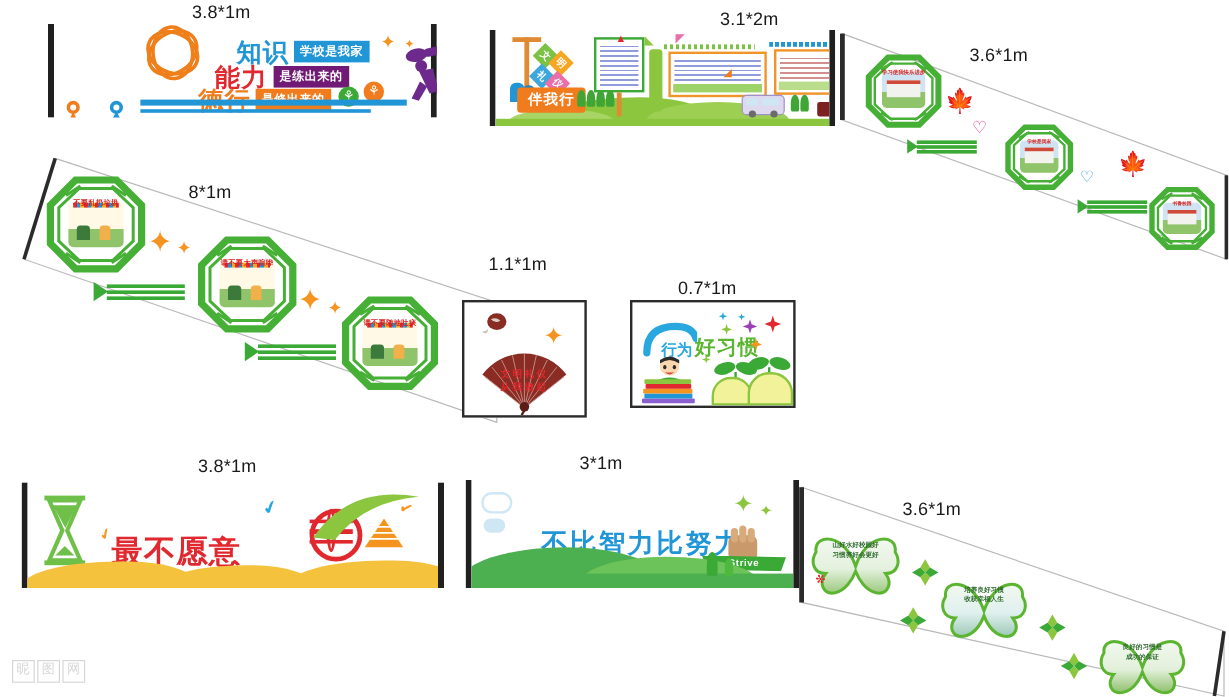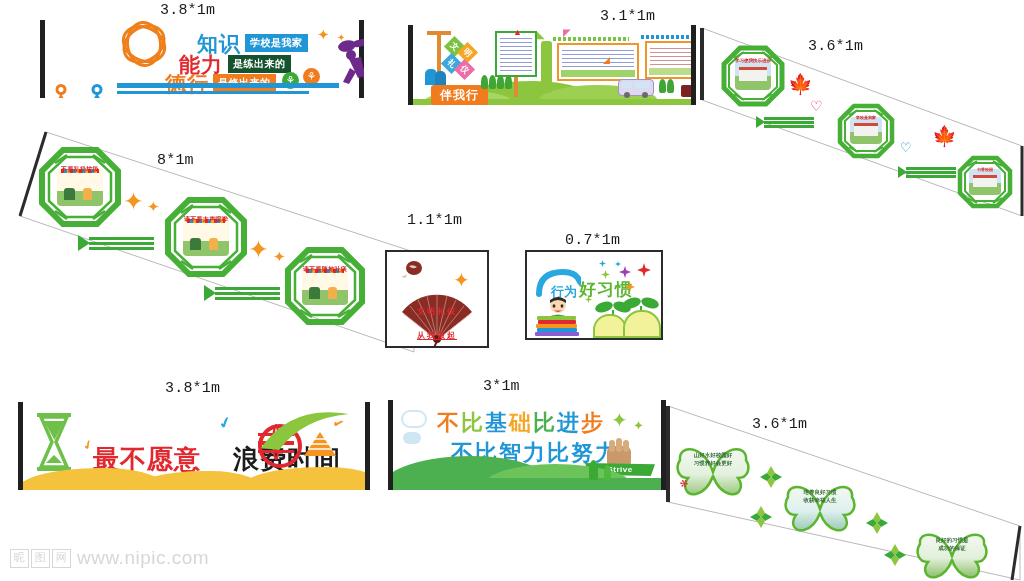--- a/index.html
+++ b/index.html
@@ -7,21 +7,21 @@
     width:1024px;height:581px;
     background:#ffffff;
     font-family:"Liberation Sans","DejaVu Sans",sans-serif;
     overflow:hidden;
     position:relative;
   }
   .stage{position:absolute;left:0;top:0;width:1024px;height:581px;}
   .dim{
     position:absolute;
     font-size:15px;color:#1a1a1a;
-    font-family:Liberation Mono, monospace;
+    font-family:Liberation Sans, sans-serif;
     white-space:nowrap;
     letter-spacing:.2px;
   }
   
   .panel{position:absolute;box-sizing:border-box;background:#fff;overflow:hidden;}
   .panel.framed{border:2px solid #2b2b2b;}
   .edge-l{position:absolute;left:0;top:0;bottom:0;width:5px;background:#202020;}
   .edge-r{position:absolute;right:0;top:0;bottom:0;width:5px;background:#202020;}
 
   
@@ -140,21 +140,21 @@
       <div class="atom" style="left:76px;top:6px;width:46px;height:36px;">
         <div class="ring" style="transform:rotate(25deg);"></div>
         <div class="ring" style="transform:rotate(85deg);"></div>
         <div class="ring" style="transform:rotate(145deg);"></div>
       </div>
 
       <div class="big1 zh" style="left:152px;top:10px;color:#2196d6;">知识</div>
       <div class="tagbox zh" style="left:200px;top:14px;background:#2196d6;">学校是我家</div>
 
       <div class="big1 zh" style="left:134px;top:31px;color:#e0282e;">能力</div>
-      <div class="tagbox zh" style="left:183px;top:35px;background:#14532d;text-align:right;">是练出来的</div>
+      <div class="tagbox zh" style="left:183px;top:35px;background:#701a75;text-align:right;">是练出来的</div>
 
       <div class="big1 zh" style="left:120px;top:50px;color:#f07c1e;">德行</div>
       <div class="tagbox zh" style="left:168px;top:54px;background:#f07c1e;">是修出来的</div>
 
       <div class="leafbadge" style="left:237px;top:52px;background:#3aa935;">⚘</div>
       <div class="leafbadge" style="left:258px;top:48px;background:#f07c1e;">⚘</div>
 
       <div class="sparkle" style="left:272px;top:6px;font-size:15px;">✦</div>
       <div class="sparkle" style="left:292px;top:12px;font-size:10px;">✦</div>
 
@@ -169,42 +169,42 @@
           <rect x="33" y="41" width="20" height="5" fill="#6d2a8c"></rect>
           <rect x="37" y="36" width="13" height="5" fill="#6d2a8c"></rect>
         </svg>
       </div>
 
       <div class="kline"></div>
       <div class="kline2"></div>
     </div>
   </div>
 
-  <div class="dim" style="left:600px;top:8px;">3.1*1m</div>
+  <div class="dim" style="left:600px;top:8px;">3.1*2m</div>
   <div class="panel" id="p2">
     <div class="edge-l"></div>
     <div class="edge-r"></div>
     <div style="position:absolute;left:5px;right:5px;top:0;bottom:0;overflow:hidden;background:#fff;">
 
       <div class="hill" style="left:35px;width:150px;bottom:0;height:24px;background:#8cc63e;"></div>
       <div class="hill2" style="left:125px;width:120px;background:#9ccf52;"></div>
       <div class="hill2" style="left:10px;width:90px;height:14px;background:#a8d565;"></div>
       <div style="position:absolute;left:0;right:0;bottom:0;height:6px;background:#8cc63e;"></div>
 
       <div class="pole" style="left:24px;top:6px;height:60px;background:#e08b33;"></div>
       <div style="position:absolute;left:14px;top:6px;width:24px;height:4px;background:#e08b33;"></div>
       <div style="position:absolute;left:12px;top:44px;width:12px;height:16px;background:#2196d6;border-radius:5px 5px 0 0;"></div>
       <div style="position:absolute;left:22px;top:46px;width:11px;height:14px;background:#1f83c0;border-radius:5px 5px 0 0;"></div>
 
       <div class="diamond zh" style="left:34px;top:14px;width:15px;height:15px;background:#7cc242;">文</div>
       <div class="diamond zh" style="left:47px;top:20px;width:15px;height:15px;background:#f5a623;">明</div>
       <div class="diamond zh" style="left:31px;top:31px;width:15px;height:15px;background:#3ba7dd;">礼</div>
       <div class="diamond zh" style="left:44px;top:37px;width:15px;height:15px;background:#ec6ea8;">仪</div>
 
-      <div class="tagorange zh" style="left:18px;top:60px;">伴我行</div>
+      <div class="tagorange zh" style="left:18px;top:48px;">伴我行</div>
 
       <div class="noticeboard" style="left:82px;top:6px;width:42px;height:46px;border:2px solid #3aa935;">
         <div class="nb-lines"></div>
       </div>
       <div class="pole" style="left:101px;top:52px;height:20px;background:#e08b33;"></div>
 
       <div class="tree" style="left:68px;top:50px;"></div>
       <div class="tree" style="left:76px;top:50px;"></div>
       <div class="tree" style="left:84px;top:50px;"></div>
       <div class="tree" style="left:92px;top:50px;"></div>
@@ -399,21 +399,21 @@
           <line x1="43" y1="54" x2="43" y2="9"></line>
             <line x1="43" y1="54" x2="53" y2="10"></line>
           <line x1="43" y1="54" x2="62" y2="14"></line>
             <line x1="43" y1="54" x2="70" y2="20"></line>
           <line x1="43" y1="54" x2="76" y2="28"></line>
         </g>
         <circle cx="43" cy="53" r="4" fill="#5d1c16"></circle>
         <path d="M43 56 q-4 5 -1 8 q3 2 5 -1" stroke="#5d1c16" stroke-width="2" fill="none"></path>
       </svg>
       <div class="zh" style="position:absolute;left:50%;transform:translateX(-50%);top:20px;color:#e0282e;font-size:8px;letter-spacing:2px;">文明礼仪</div>
-      <div class="zh" style="position:absolute;left:50%;transform:translateX(-50%);top:44px;color:#e0282e;font-size:8px;letter-spacing:2px;text-decoration:underline;">从我做起</div>
+      <div class="zh" style="position:absolute;left:50%;transform:translateX(-50%);top:31px;color:#e0282e;font-size:8px;letter-spacing:2px;">从我做起</div>
     </div>
   </div>
 
   <div class="dim" style="left:565px;top:232px;">0.7*1m</div>
   <div class="panel framed" id="p5">
 
     <svg style="position:absolute;left:8px;top:16px;" width="46" height="30" viewBox="0 0 46 30">
       <path d="M4 26 q0 -22 24 -22 q14 0 17 10" fill="none" stroke="#29a8e0" stroke-width="6" stroke-linecap="round"></path>
     </svg>
     <div class="zh" style="position:absolute;left:24px;top:31px;font-size:13px;color:#29a8e0;">行为</div>
@@ -470,21 +470,20 @@
         <svg width="38" height="60" viewBox="0 0 38 60">
           <rect x="2" y="1" width="34" height="4" fill="#6ec049"></rect>
           <rect x="2" y="55" width="34" height="4" fill="#6ec049"></rect>
           <path d="M6 5 L32 5 L21 30 L32 55 L6 55 L17 30 Z" fill="none" stroke="#6ec049" stroke-width="3.5"></path>
           <path d="M9 9 L29 9 L19.5 28 Z" fill="#6ec049"></path>
           <path d="M11 51 L27 51 L19 43 Z" fill="#6ec049"></path>
         </svg>
       </div>
 
       <div class="bigred zh" style="left:70px;top:40px;font-size:26px;letter-spacing:1px;">最不愿意</div>
-      <div class="bigdark zh" style="left:210px;top:40px;font-size:26px;letter-spacing:1px;">浪费时间</div>
 
       <div class="globe" style="left:235px;top:22px;width:36px;height:36px;">
         <div style="position:absolute;left:-4px;top:13px;width:36px;height:4px;background:#e0282e;"></div>
         <div style="position:absolute;left:-4px;top:5px;width:36px;height:3px;background:#e0282e;"></div>
         <div style="position:absolute;left:-4px;top:22px;width:36px;height:3px;background:#e0282e;"></div>
         <div style="position:absolute;left:10px;top:-4px;width:8px;height:36px;border:3px solid #e0282e;border-radius:50%;box-sizing:border-box;"></div>
       </div>
 
       <svg style="position:absolute;right:14px;top:6px;" width="92" height="42" viewBox="0 0 92 42">
         <path d="M2 40 q30 -44 88 -34 q-46 4 -70 36 z" fill="#8cc63e"></path>
@@ -513,23 +512,20 @@
 
   <div class="dim" style="left:483px;top:378px;">3*1m</div>
   <div class="panel" id="p7">
     <div class="edge-l"></div>
     <div class="edge-r"></div>
     <div style="position:absolute;left:5px;right:5px;top:0;bottom:0;overflow:hidden;background:#fff;">
 
       <div style="position:absolute;left:8px;top:10px;width:22px;height:14px;border:2px solid #cfe7f5;border-radius:10px;"></div>
       <div style="position:absolute;left:10px;top:32px;width:18px;height:12px;background:#cfe7f5;border-radius:9px;"></div>
 
-      <div class="zh" style="position:absolute;left:44px;top:8px;font-size:22px;letter-spacing:2px;color:#f07c1e;
-                  background:linear-gradient(90deg,#f07c1e 0 14%,#8cc63e 14% 29%,#2196d6 29% 43%,#f5a623 43% 57%,#4caf50 57% 71%,#2196d6 71% 86%,#f07c1e 86% 100%);
-                  -webkit-background-clip:text;background-clip:text;-webkit-text-fill-color:transparent;">不比基础比进步</div>
       <div class="zh" style="position:absolute;left:58px;top:38px;font-size:22px;letter-spacing:2px;color:#2196d6;">不比智力比努力</div>
 
       <div class="sparkle" style="left:218px;top:8px;font-size:20px;color:#8cc63e;">✦</div>
       <div class="sparkle" style="left:240px;top:18px;font-size:13px;color:#8cc63e;">✦</div>
 
       <svg style="position:absolute;right:22px;top:36px;" width="40" height="42" viewBox="0 0 40 42">
         <rect x="8" y="10" width="24" height="22" rx="6" fill="#c9996b"></rect>
         <rect x="10" y="4" width="6" height="12" rx="3" fill="#d8ab7c"></rect>
         <rect x="17" y="2" width="6" height="14" rx="3" fill="#d8ab7c"></rect>
         <rect x="24" y="4" width="6" height="12" rx="3" fill="#d8ab7c"></rect>
@@ -648,16 +644,15 @@
       </div>
     </div>
   </div>
 
   <div id="wm">
     <div class="mk">
       <span>昵</span>
       <span>图</span>
       <span>网</span>
     </div>
-    <span>www.nipic.com</span>
   </div>
 
 </div>
 
 </body></html>

